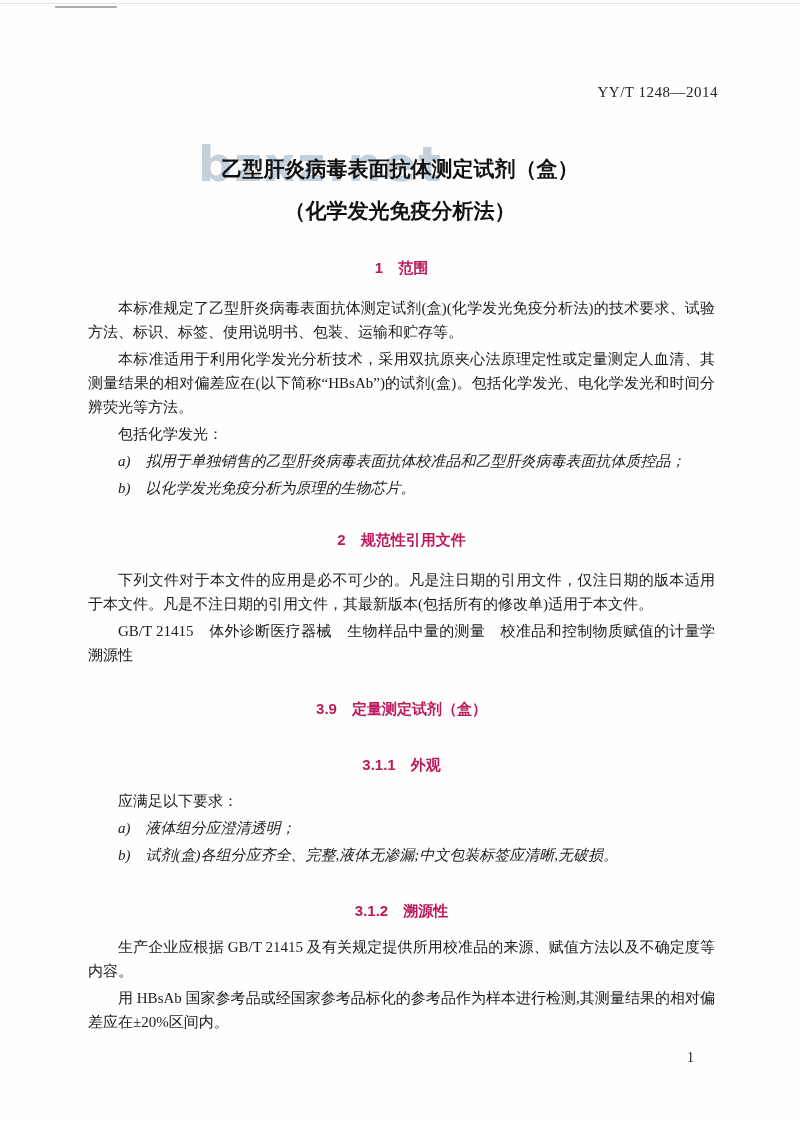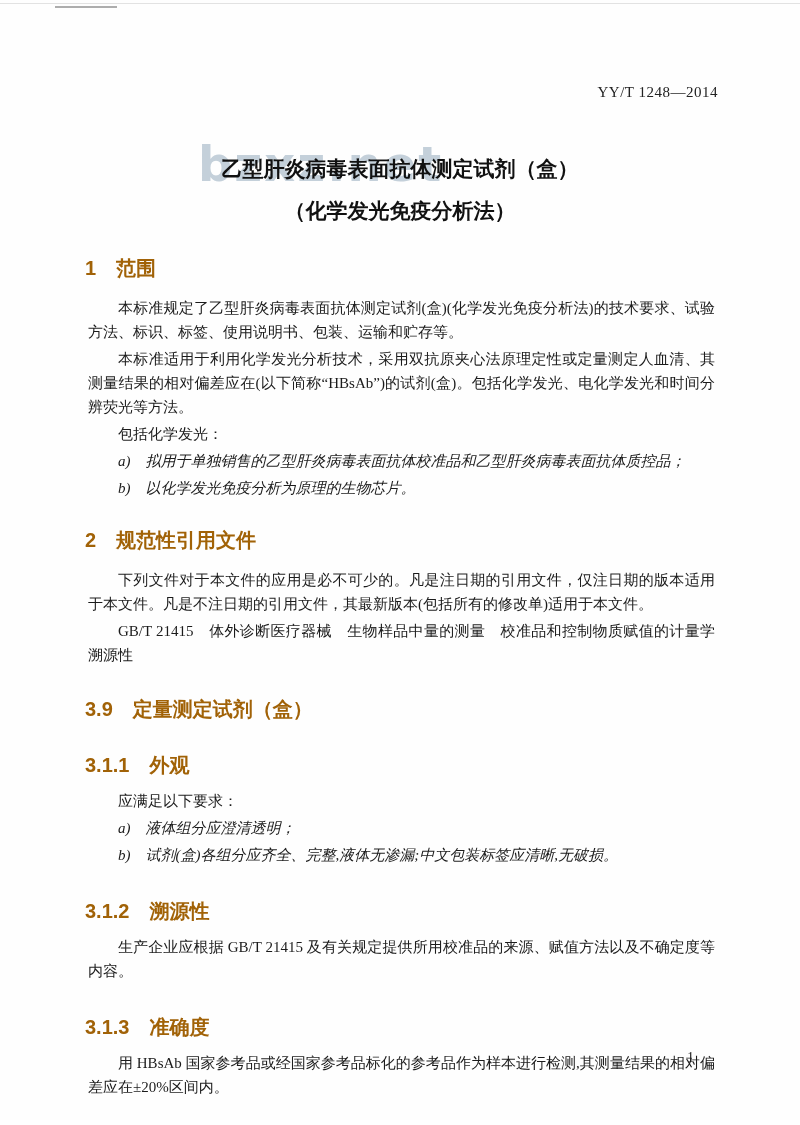--- a/index.html
+++ b/index.html
@@ -71,22 +71,23 @@
     left: 85px;
     width: 633px;
     z-index: 1;
     font-size: 15px;
     line-height: 24px;
   }
   .content p { margin: 3px; }
   .h1, .h2, .h3 {
     font-family: "Liberation Sans", "DejaVu Sans", sans-serif;
     font-weight: bold;
-    font-size: 20px;
-    color: #a16207;
+    font-size: 15px;
+    color: #be185d;
+    text-align: center;
   }
   .h1 { margin: 28px 0 16px !important; }
   .h2 { margin: 30px 0 14px !important; }
   .h3 { margin: 32px 0 12px !important; }
   .h1:first-child { margin-top: 0 !important; }
   .para {
     text-indent: 2em;
     text-align: justify;
   }
   .list {
@@ -135,20 +136,19 @@
     <p class="h2">3.9　定量测定试剂（盒）</p>
 
     <p class="h3">3.1.1　外观</p>
     <p class="para">应满足以下要求：</p>
     <p class="list">a)　液体组分应澄清透明；</p>
     <p class="list">b)　试剂(盒)各组分应齐全、完整,液体无渗漏;中文包装标签应清晰,无破损。</p>
 
     <p class="h3">3.1.2　溯源性</p>
     <p class="para">生产企业应根据 GB/T 21415 及有关规定提供所用校准品的来源、赋值方法以及不确定度等内容。</p>
 
-    <p class="h3">3.1.3　准确度</p>
     <p class="para">用 HBsAb 国家参考品或经国家参考品标化的参考品作为样本进行检测,其测量结果的相对偏差应在±20%区间内。</p>
 
   </div>
 
   <div class="page-number">1</div>
 
 </div>
 
 </body></html>

